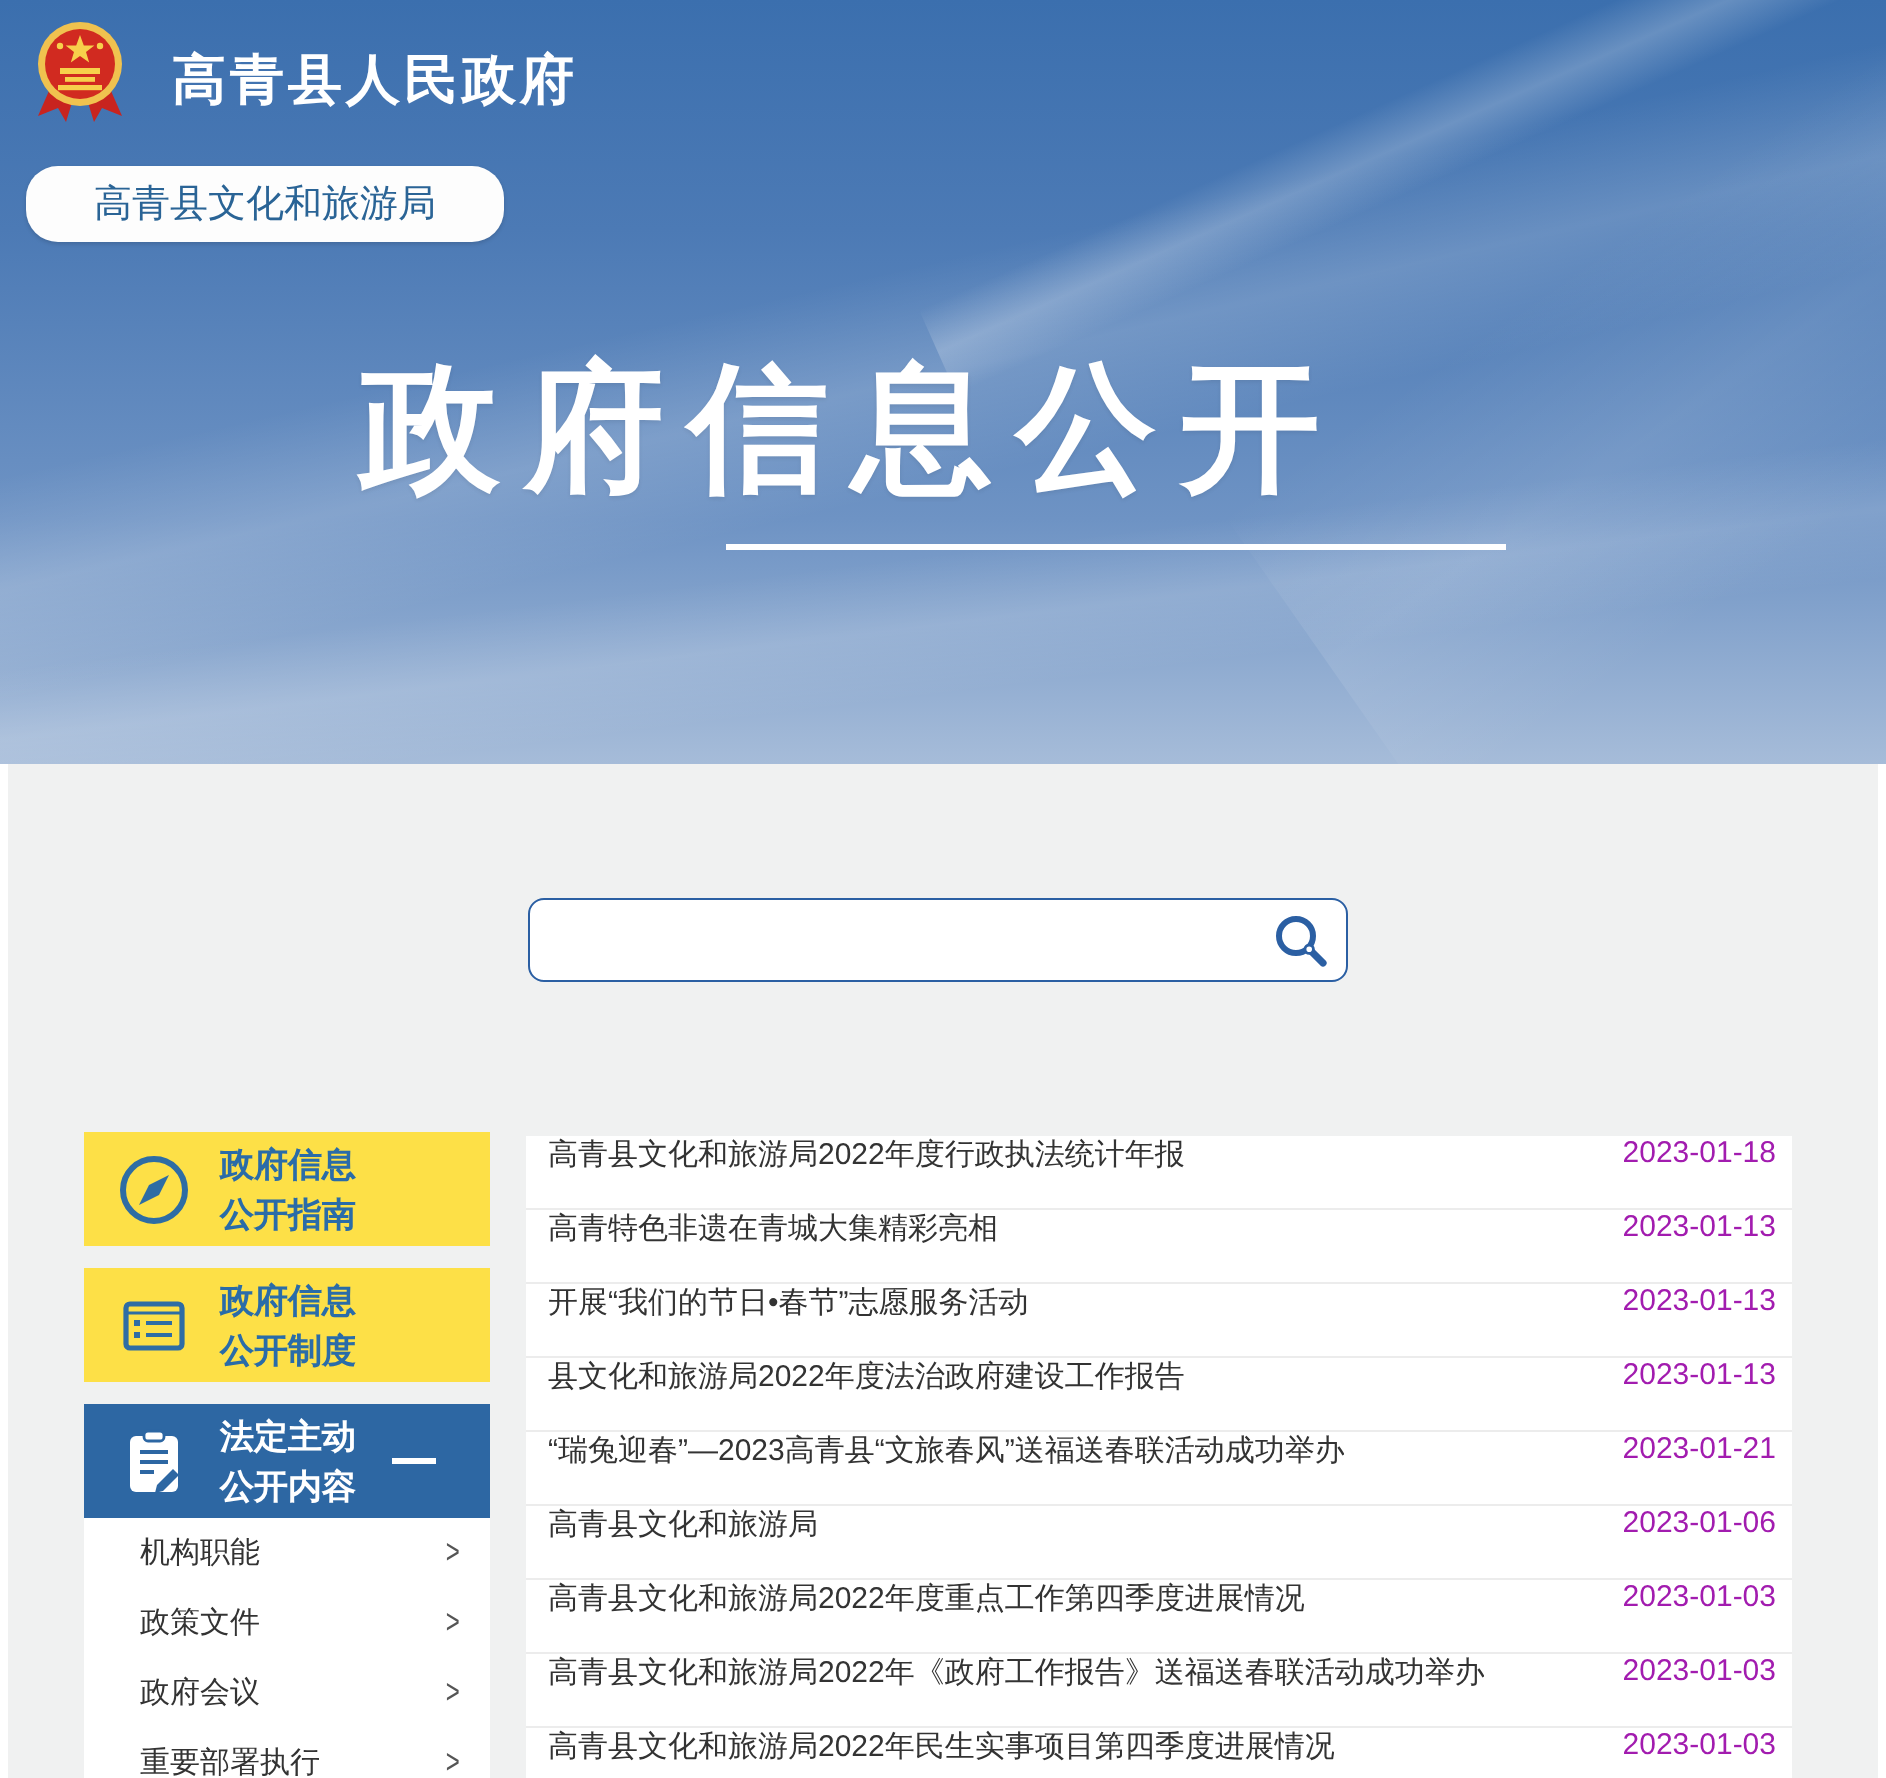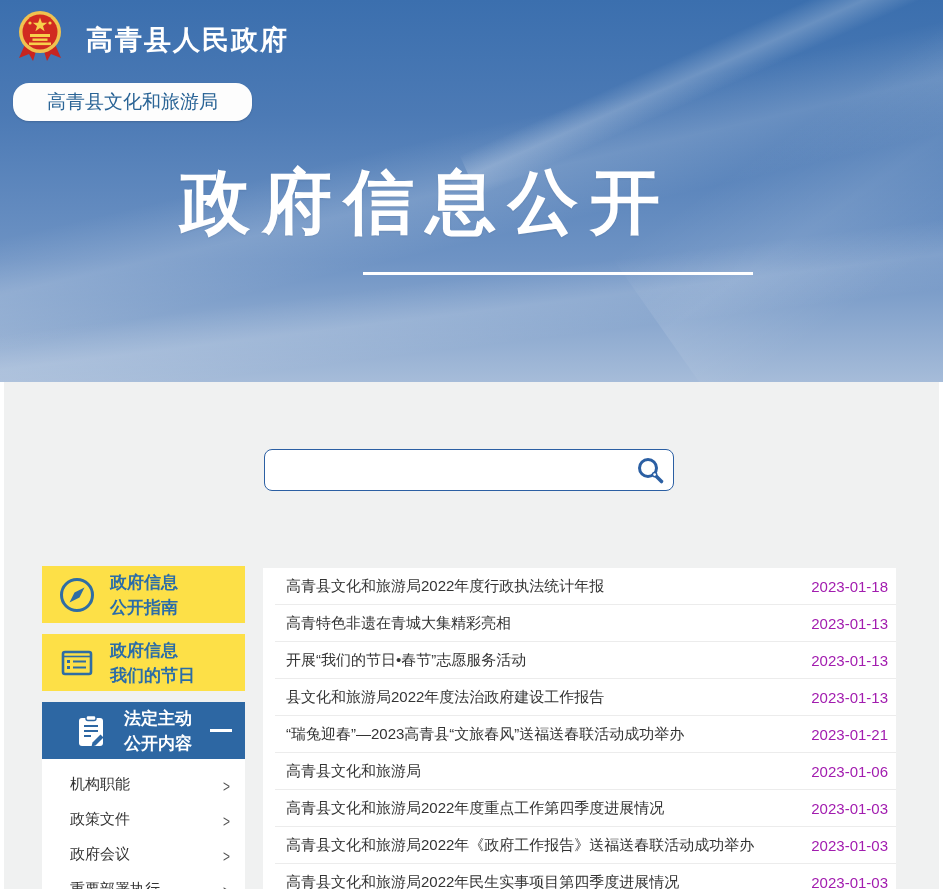--- a/index.html
+++ b/index.html
@@ -30,21 +30,21 @@
 
   .bureau-button {
     position:absolute; left:13px; top:83px; width:239px; height:38px;
     background:#fdfdfd; border:none; border-radius:16px; cursor:pointer;
     color:#2a6496; font-size:19px; font-family:inherit;
     display:flex; align-items:center; justify-content:center;
     box-shadow:0 1px 2px rgba(0,0,0,0.15);
   }
 
   .banner-title {
-    position:absolute; left:180px; top:156px; color:#ffffff;
+    position:absolute; left:180px; top:168px; color:#ffffff;
     font-size:70px; font-weight:bold; letter-spacing:12px; white-space:nowrap;
     text-shadow:0 1px 2px rgba(0,0,0,0.08);
   }
   .banner-underline { position:absolute; left:363px; top:272px; width:390px; height:3px; background:#ffffff; }
 
   
   .content-bg { position:absolute; left:4px; top:382px; width:935px; height:507px; background:#f0f1f1; }
 
   
   .search-box {
@@ -59,36 +59,36 @@
   .search-btn { border:none; background:transparent; cursor:pointer; padding:2px 8px 0 0; display:flex; align-items:center; }
 
   
   .sidebar { position:absolute; left:42px; top:566px; width:203px; }
   .side-item {
     width:203px; height:57px; background:#fde047; margin-bottom:11px;
     display:flex; align-items:center; cursor:pointer;
   }
   .side-item .icon-wrap { width:38px; height:38px; margin-left:16px; flex-shrink:0; }
   .side-item .labels { margin-left:14px; color:#2a6ca8; font-size:17px; font-weight:bold; line-height:25px; }
-  .side-item.active { background:#2d67a3; margin-bottom:0;padding-left:14px; }
+  .side-item.active { background:#2d67a3; margin-bottom:0; }
   .side-item.active .labels { color:#ffffff; }
   .collapse-dash { width:22px; height:3px; background:#ffffff; margin-left:18px; }
 
   .submenu { background:#ffffff; width:203px; }
   .submenu-item {
-    height:35px; display:flex; align-items:flex-end; justify-content:space-between;
+    height:35px; display:flex; align-items:center; justify-content:space-between;
     padding:0 14px 0 28px; cursor:pointer; color:#333333; font-size:15px;
   }
   .submenu-item .chev { color:#555555; font-size:15px; transform:scale(0.8,1.15); }
 
   
   .news { position:absolute; left:263px; top:568px; width:633px; height:321px; background:#ffffff; overflow:hidden; }
   .news-row {
-    height:37px; display:flex; align-items:center; justify-content:space-between;
-    padding:0 8px 0 11px; border-bottom:1px solid #ececec; cursor:pointer;margin-left:12px;
+    height:37px; display:flex; align-items:flex-start; justify-content:space-between;
+    padding:0 8px 0 11px; border-bottom:1px solid #ececec; cursor:pointer;
   }
   .news-title { color:#333333; font-size:15px; white-space:nowrap; overflow:hidden; text-overflow:ellipsis; max-width:540px; }
   .news-date { color:#a21caf; font-size:15px; flex-shrink:0; margin-left:10px; }
 </style>
 </head>
 <body>
 
 <div class="banner">
   <div class="streak streak-1"></div>
   <div class="streak streak-2"></div>
@@ -147,21 +147,21 @@
     <svg class="icon-wrap" viewBox="0 0 38 38">
       <rect x="5" y="8" width="28" height="22" rx="2" fill="none" stroke="#2e6da4" stroke-width="2.6"></rect>
       <line x1="5" y1="12.5" x2="33" y2="12.5" stroke="#2e6da4" stroke-width="1.6"></line>
       <rect x="9" y="16" width="3" height="3" fill="#2e6da4"></rect>
       <line x1="15" y1="17.5" x2="28" y2="17.5" stroke="#2e6da4" stroke-width="2"></line>
       <rect x="9" y="22" width="3" height="3" fill="#2e6da4"></rect>
       <line x1="15" y1="23.5" x2="28" y2="23.5" stroke="#2e6da4" stroke-width="2"></line>
     </svg>
     <div class="labels">
       <div>政府信息</div>
-      <div>我们的节日</div>
+      <div>公开制度</div>
     </div>
   </div>
 
   <div class="side-item active">
     <svg class="icon-wrap" viewBox="0 0 38 38">
       <rect x="7" y="6" width="24" height="28" rx="3" fill="#ffffff"></rect>
       <rect x="14" y="3.5" width="10" height="5" rx="2" fill="#ffffff" stroke="#2d67a3" stroke-width="1.4"></rect>
       <line x1="12" y1="14" x2="26" y2="14" stroke="#2d67a3" stroke-width="2"></line>
       <line x1="12" y1="19" x2="26" y2="19" stroke="#2d67a3" stroke-width="2"></line>
       <line x1="12" y1="24" x2="19" y2="24" stroke="#2d67a3" stroke-width="2"></line>

